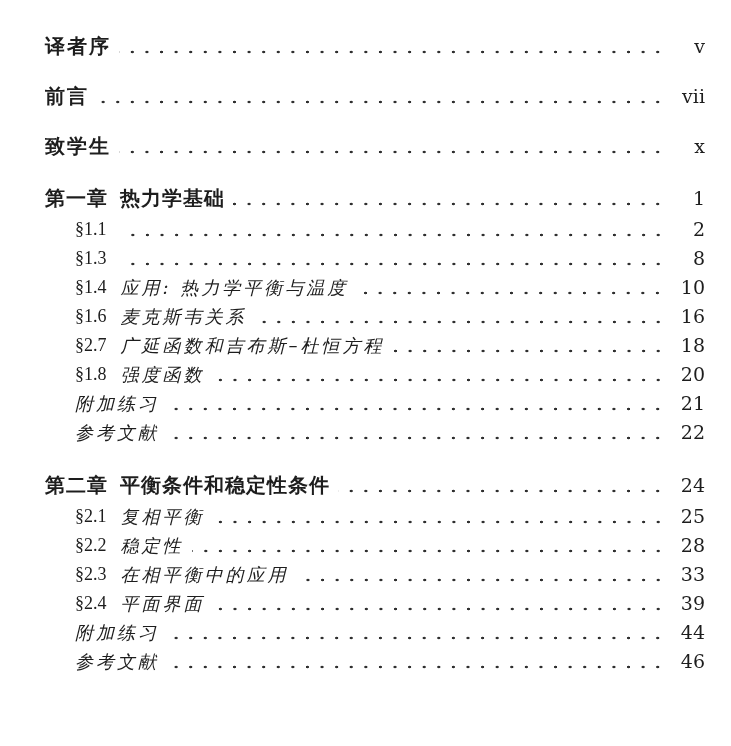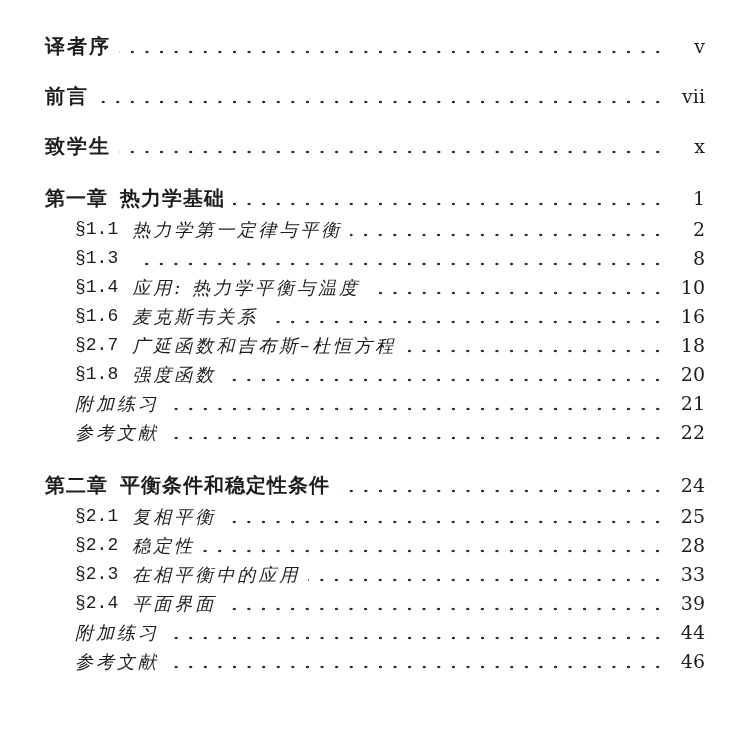--- a/index.html
+++ b/index.html
@@ -44,21 +44,21 @@
     padding-left: 30px;
     font-size: 18px;
     font-family: "DejaVu Serif", serif;
     font-style: italic;           
     letter-spacing: 3px;
   }
   .sec-num {
     font-style: normal;
     letter-spacing: 0;
     margin-right: 14px;
-    font-family: Liberation Mono, monospace;
+    font-family: Liberation Serif, serif;
   }
   .sec-num.empty { margin-right: 0; }
 
   
   .leader {
     flex: 1;
     height: 100%;
     margin-left: 8px;
     background-image: radial-gradient(circle, var(--dot, #2f2f2f) 1.15px, transparent 1.6px);
     background-size: 14.6px 6px;
@@ -104,21 +104,20 @@
 
   <div class="row chapter-row">
     <span class="ch-label">第一章</span>
     <span class="ch-title">热力学基础</span>
     <span class="leader ch-leader"></span>
     <span class="page-num">1</span>
   </div>
 
   <div class="row section-row">
     <span class="sec-num">§1.1</span>
-    <span class="sec-title">热力学第一定律与平衡</span>
     <span class="leader sec-leader"></span>
     <span class="page-num">2</span>
   </div>
 
 
   <div class="row section-row">
     <span class="sec-num">§1.3</span>
     <span class="leader sec-leader"></span>
     <span class="page-num">8</span>
   </div>

